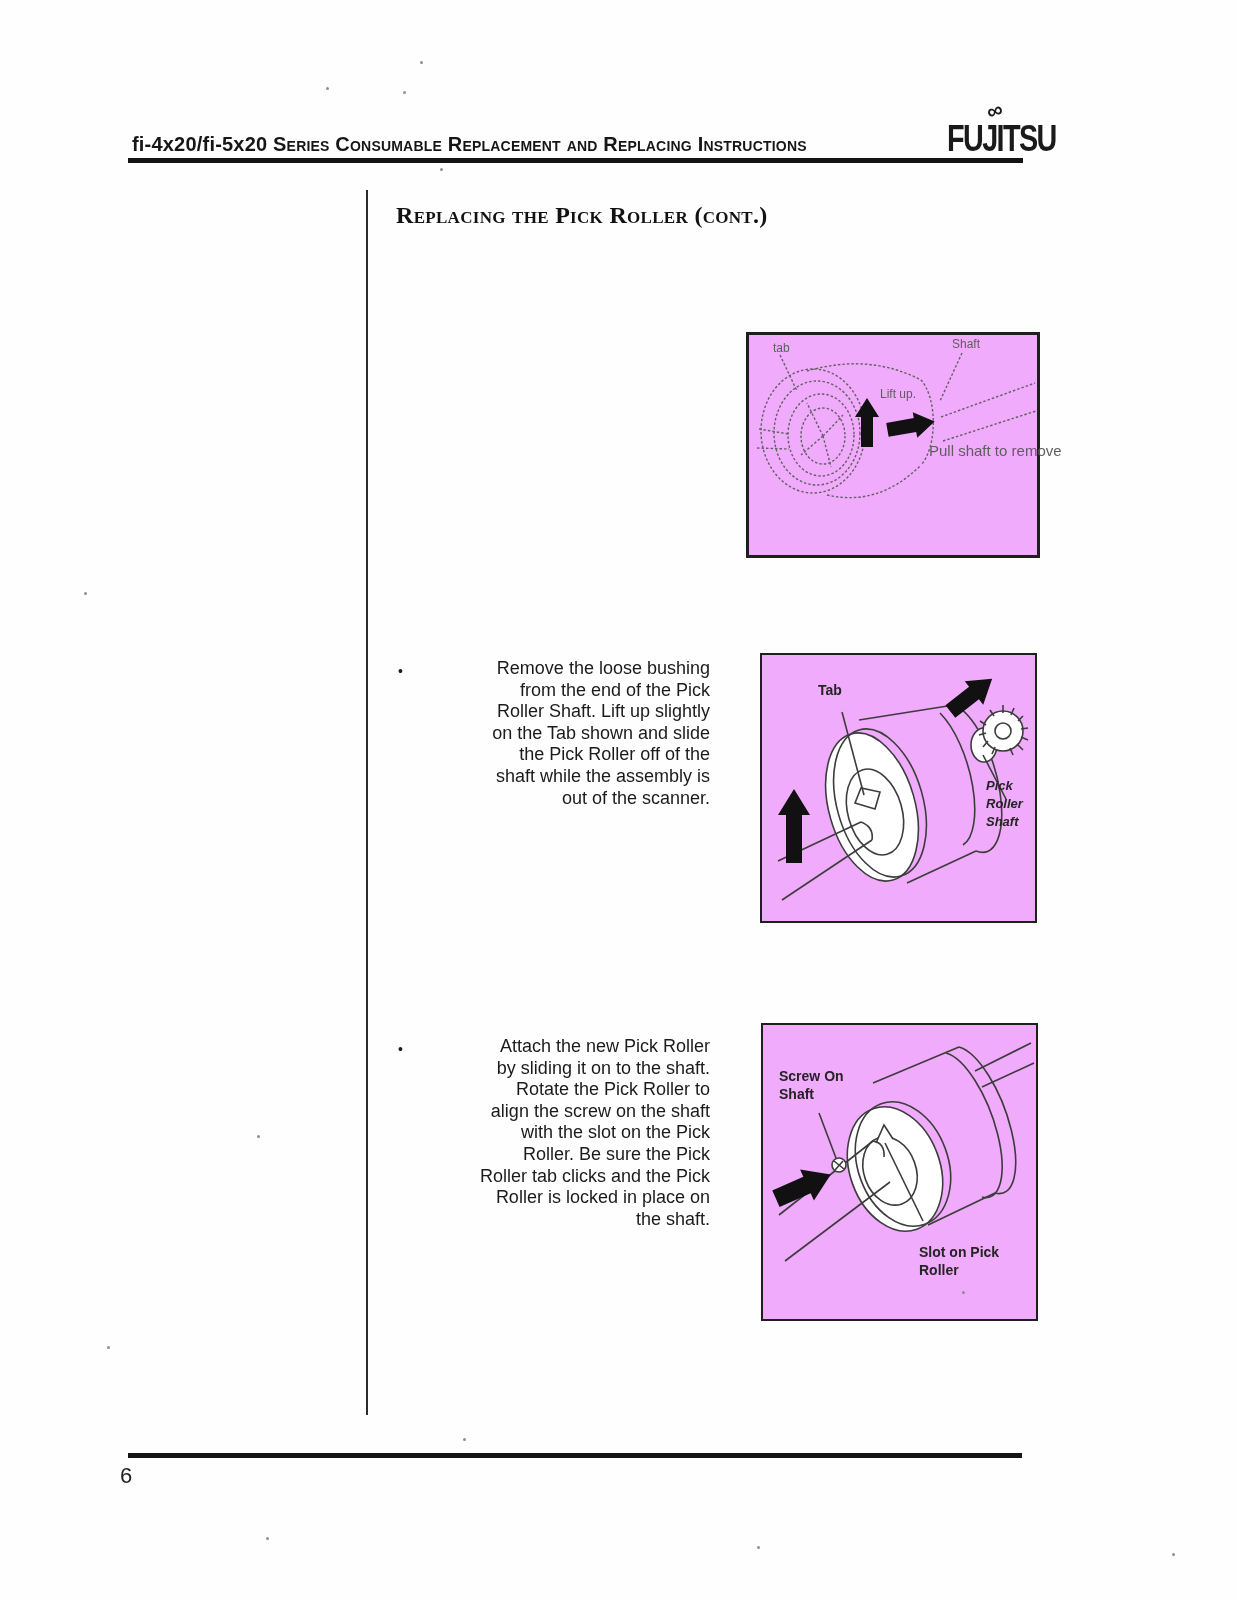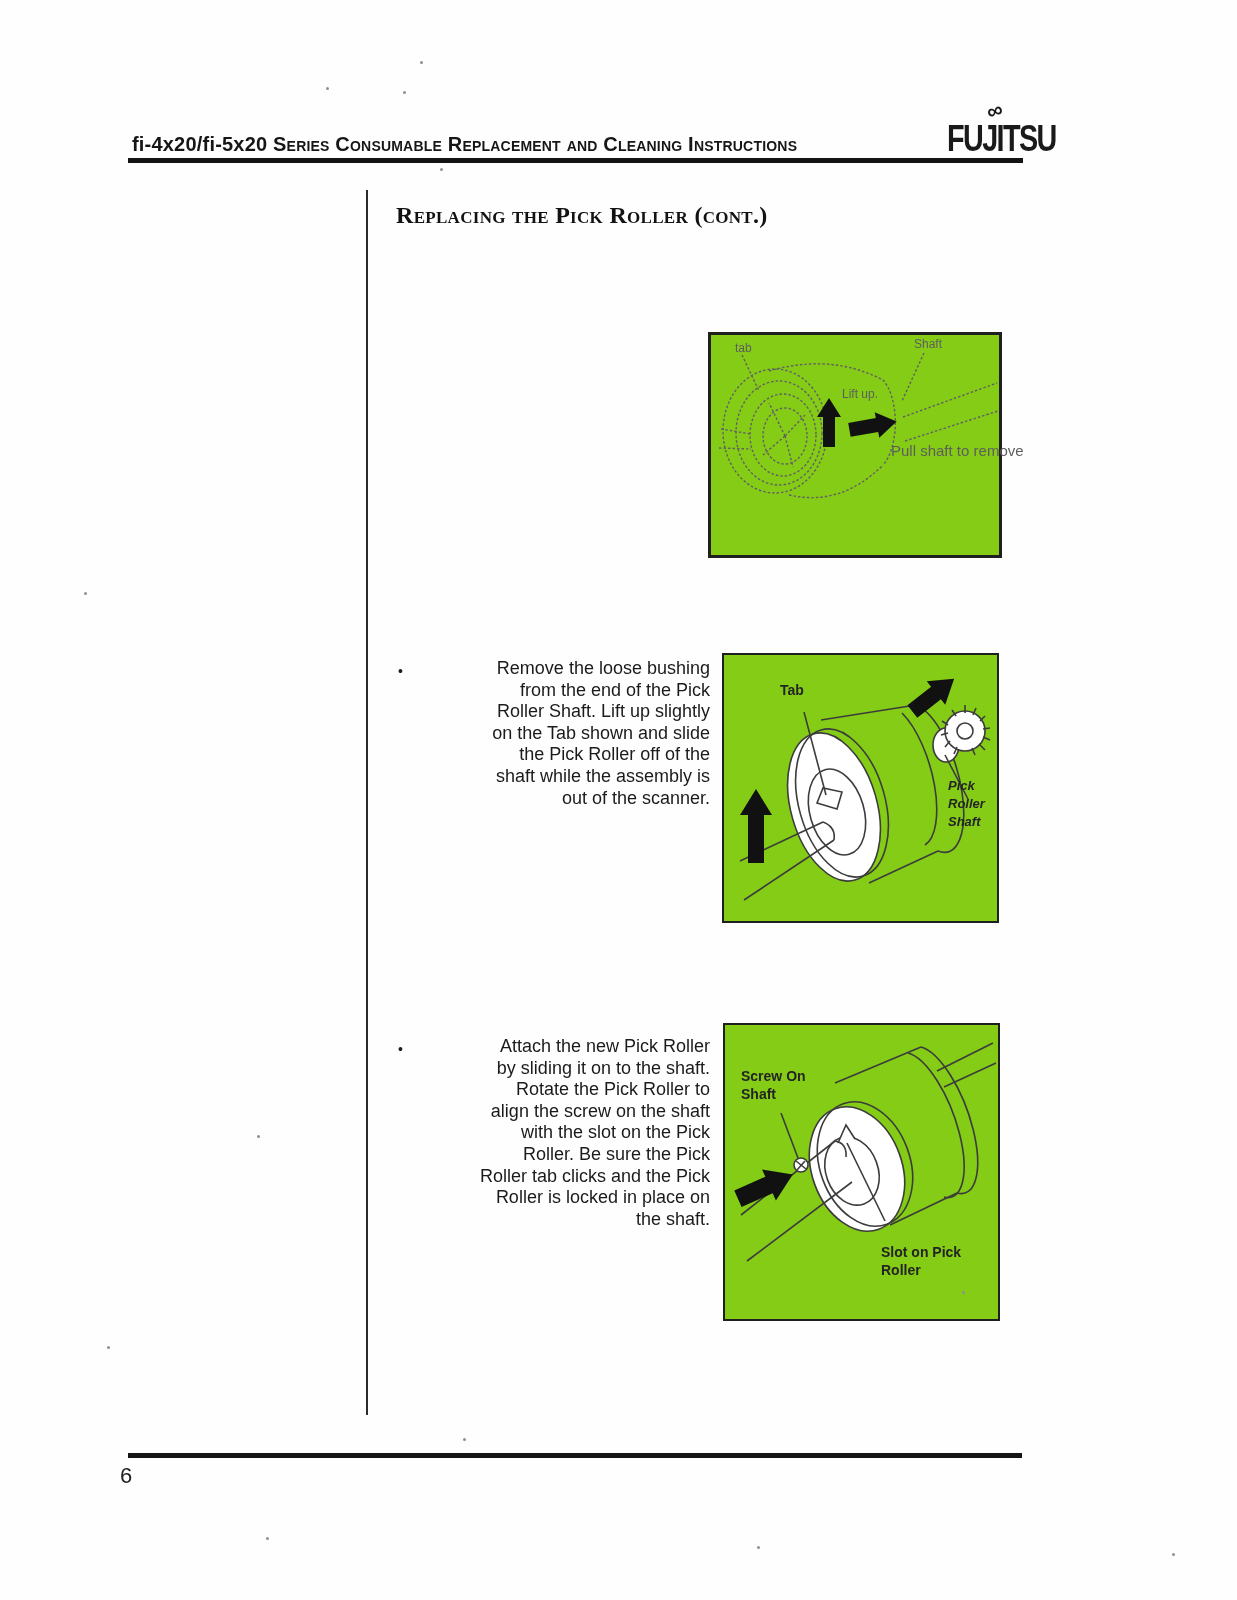--- a/index.html
+++ b/index.html
@@ -16,39 +16,39 @@
   .brand-text{position:absolute;left:0;top:6px;font-size:36px;font-weight:bold;letter-spacing:-2px;transform:scaleX(0.80);transform-origin:left;color:#1a1a1a;white-space:nowrap;}
   .brand-sym{position:absolute;left:40px;top:-14px;font-size:22px;font-weight:bold;transform:rotate(-18deg);color:#1a1a1a;}
   
   .vrule{left:366px;top:190px;width:2px;height:1225px;background:#2c2c2c;}
   
   .sec-title{left:396px;top:202px;font-size:24px;font-weight:bold;letter-spacing:0.3px;color:#121212;font-family:Liberation Serif, serif;}
   
   .bullet-block{width:280px;font-size:18px;line-height:21.6px;color:#1b1b1b;white-space:pre-line;text-align:right;}
   .bullet-mark{font-size:14px;color:#1b1b1b;}
   
-  .figure-box{border:3px solid #1f1f1f;background:#84cc16;box-sizing:border-box;}
+  .figure-box{border:3px solid #1f1f1f;background:#f0abfc;box-sizing:border-box;margin-left:38px;}
   .figure-box.thin{border-width:2px;}
   .fig-label{position:absolute;font-size:14px;font-weight:bold;color:#242424;line-height:18px;white-space:pre-line;}
   .fuzzy{color:#5e5e5e;filter:blur(0.6px);font-weight:normal;}
   
   .bottom-rule{left:128px;top:1453px;width:894px;height:5px;background:#151515;}
   .page-num{left:120px;top:1463px;font-size:22px;color:#222;}
   .footer{left:20px;top:1563px;font-size:17.5px;font-family:"Liberation Serif",serif;color:#4c4c4c;white-space:nowrap;}
   .footer a{color:#1414cc;text-decoration:underline;}
   .speck{width:3px;height:3px;border-radius:50%;background:#8f8f8f;}
   svg{display:block;}
 </style>
 </head>
 <body>
 
 <div class="page">
 
   <div class="abs doc-header-text">
-    <span>fi-4x20/fi-5x20</span><span class="sc"> Series Consumable Replacement and Cleaning Instructions</span>
+    <span>fi-4x20/fi-5x20</span><span class="sc"> Series Consumable Replacement and Replacing Instructions</span>
   </div>
   <div class="abs brand">
     <span class="brand-sym">∞</span>
     <span class="brand-text">FUJITSU</span>
   </div>
   <div class="abs header-rule"></div>
 
   <div class="abs vrule"></div>
 
   <div class="abs sec-title sc">Replacing the Pick Roller (cont.)</div>

